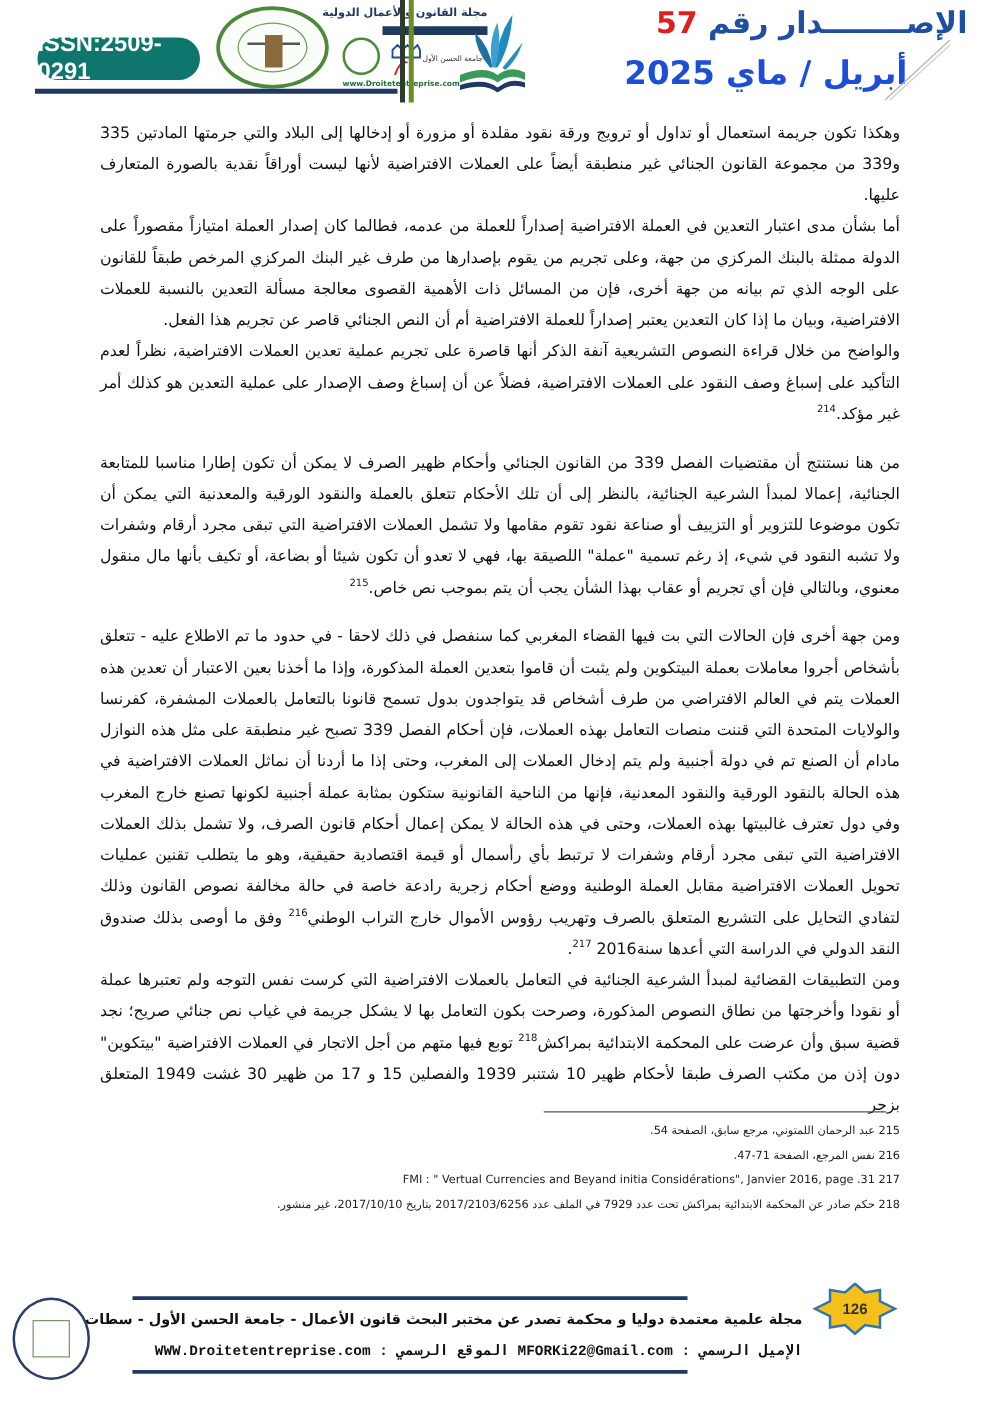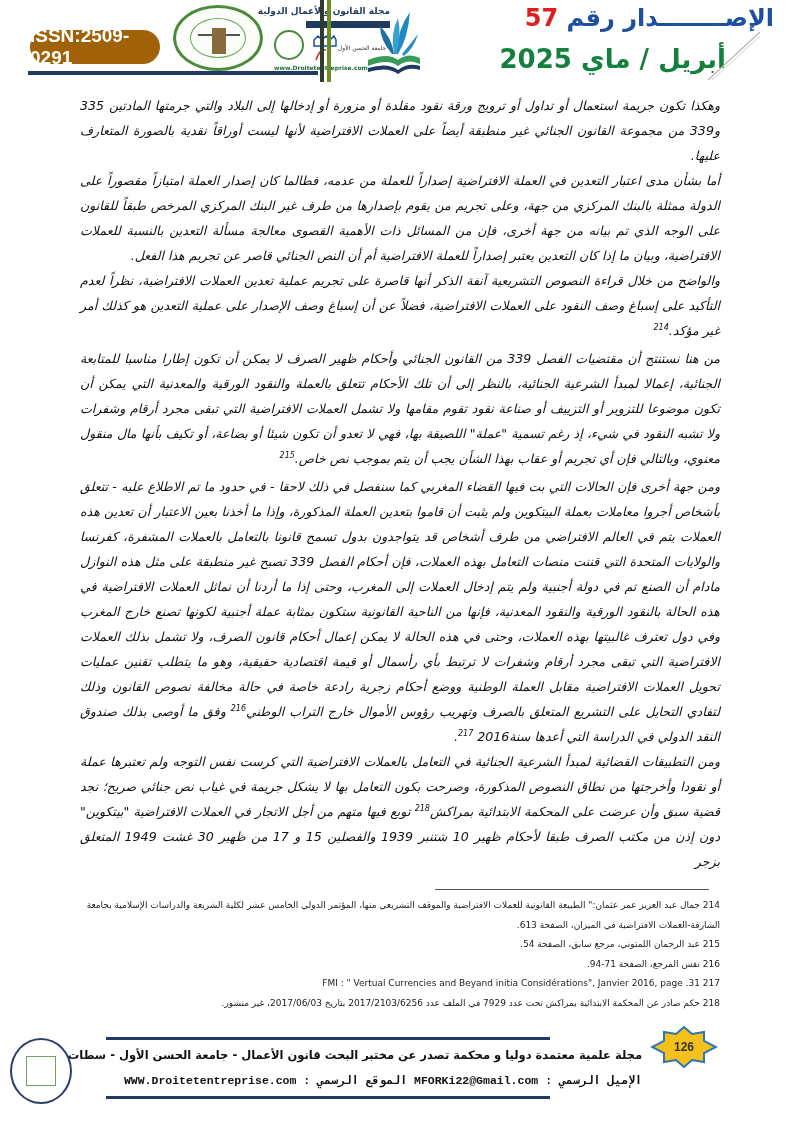--- a/index.html
+++ b/index.html
@@ -3,21 +3,21 @@
   <meta charset="utf-8">
   <style>
     * { box-sizing: border-box; margin: 0; padding: 0; }
     html, body { width: 794px; height: 1123px; background: #ffffff; overflow: hidden; }
     body { position: relative; font-family: "DejaVu Sans", sans-serif; color: #1a1a1a; }
 
     
     .header { position: absolute; top: 0; left: 0; width: 794px; height: 82px; }
     .issn-badge {
       position: absolute; left: 30px; top: 30px; width: 130px; height: 34px;
-      background: #a16207; border-radius: 17px; color: #fff;
+      background: #0f766e; border-radius: 17px; color: #fff;
       font-family: "Liberation Sans", sans-serif; font-size: 19px; font-weight: bold;
       display: flex; align-items: center; justify-content: center; direction: ltr;
     }
     .lab-seal {
       position: absolute; left: 173px; top: 5px; width: 90px; height: 66px;
       border: 3px solid #4a8a3a; border-radius: 50%; background: #fbfdf9;
     }
     .lab-seal .inner { position: absolute; left: 14px; top: 10px; right: 14px; bottom: 10px; border: 1px solid #6aa35a; border-radius: 50%; }
     .lab-seal .scale { position: absolute; left: 36px; top: 20px; width: 14px; height: 26px; background: #8a6a3a; }
     .lab-seal .beam { position: absolute; left: 22px; top: 26px; width: 42px; height: 2px; background: #555; }
@@ -29,33 +29,33 @@
     .jl-url { position: absolute; left: 2px; top: 60px; font-size: 6px; color: #1e6e3a; font-weight: bold; direction: ltr; }
     .header-rule { position: absolute; left: 28px; top: 71px; width: 290px; height: 4px; background: #1f3864; }
     .vbar1 { position: absolute; left: 320px; top: 0; width: 4px; height: 82px; background: #2f3b2f; }
     .vbar2 { position: absolute; left: 327px; top: 0; width: 4px; height: 82px; background: #6b8e23; }
     .issue-line {
       position: absolute; right: 20px; top: 4px; font-size: 24px; font-weight: bold; color: #1f4fa0;
       font-family: "DejaVu Sans", sans-serif; white-space: nowrap;
     }
     .issue-line .num { color: #e01e1e; }
     .date-line {
-      position: absolute; right: 68px; top: 44px; font-size: 26px; font-weight: bold; color: #15803d;
+      position: absolute; right: 68px; top: 44px; font-size: 26px; font-weight: bold; color: #1d4ed8;
       white-space: nowrap;
     }
     .slash-deco { position: absolute; left: 704px; top: 30px; width: 60px; height: 52px; }
 
     
     .content {
       position: absolute; left: 80px; top: 93px; width: 640px;
       direction: rtl; text-align: justify; text-align-last: right;
-      font-family: "DejaVu Sans", sans-serif; font-size: 12.6px; line-height: 25px; color: #111; font-style: italic;
+      font-family: "DejaVu Sans", sans-serif; font-size: 12.6px; line-height: 25px; color: #111;
     }
     .content p { margin: 0; text-align: justify; }
-    .content p.spaced { margin-top: 3px; }
+    .content p.spaced { margin-top: 14px; }
     sup { font-size: 8px; line-height: 0; vertical-align: super; }
 
     
     .fn-rule { position: absolute; left: 435px; top: 889px; width: 274px; height: 1px; background: #555; }
     .footnotes {
       position: absolute; left: 80px; top: 896px; width: 640px; direction: rtl; text-align: right;
       font-family: "DejaVu Sans", sans-serif; font-size: 9px; line-height: 19.5px; color: #222;
     }
     .footnotes .ltr { direction: ltr; text-align: right; }
 
@@ -148,38 +148,34 @@
     <span>ومن جهة أخرى فإن الحالات التي بت فيها القضاء المغربي كما سنفصل في ذلك لاحقا - في حدود ما تم الاطلاع عليه - تتعلق بأشخاص أجروا معاملات بعملة البيتكوين ولم يثبت أن قاموا بتعدين العملة المذكورة، وإذا ما أخذنا بعين الاعتبار أن تعدين هذه العملات يتم في العالم الافتراضي من طرف أشخاص قد يتواجدون بدول تسمح قانونا بالتعامل بالعملات المشفرة، كفرنسا والولايات المتحدة التي قننت منصات التعامل بهذه العملات، فإن أحكام الفصل 339 تصبح غير منطبقة على مثل هذه النوازل مادام أن الصنع تم في دولة أجنبية ولم يتم إدخال العملات إلى المغرب، وحتى إذا ما أردنا أن نماثل العملات الافتراضية في هذه الحالة بالنقود الورقية والنقود المعدنية، فإنها من الناحية القانونية ستكون بمثابة عملة أجنبية لكونها تصنع خارج المغرب وفي دول تعترف غالبيتها بهذه العملات، وحتى في هذه الحالة لا يمكن إعمال أحكام قانون الصرف، ولا تشمل بذلك العملات الافتراضية التي تبقى مجرد أرقام وشفرات لا ترتبط بأي رأسمال أو قيمة اقتصادية حقيقية، وهو ما يتطلب تقنين عمليات تحويل العملات الافتراضية مقابل العملة الوطنية ووضع أحكام زجرية رادعة خاصة في حالة مخالفة نصوص القانون وذلك لتفادي التحايل على التشريع المتعلق بالصرف وتهريب رؤوس الأموال خارج التراب الوطني</span><sup>216</sup><span> وفق ما أوصى بذلك صندوق النقد الدولي في الدراسة التي أعدها سنة2016 </span><sup>217</sup>.
   </p>
   <p>
     <span>ومن التطبيقات القضائية لمبدأ الشرعية الجنائية في التعامل بالعملات الافتراضية التي كرست نفس التوجه ولم تعتبرها عملة أو نقودا وأخرجتها من نطاق النصوص المذكورة، وصرحت بكون التعامل بها لا يشكل جريمة في غياب نص جنائي صريح؛ نجد قضية سبق وأن عرضت على المحكمة الابتدائية بمراكش</span><sup>218</sup><span> توبع فيها متهم من أجل الاتجار في العملات الافتراضية "بيتكوين" دون إذن من مكتب الصرف طبقا لأحكام ظهير 10 شتنبر 1939 والفصلين 15 و 17 من ظهير 30 غشت 1949 المتعلق بزجر</span>
   </p>
 </div>
 
 <div class="fn-rule"></div>
 <div class="footnotes">
   <div>
-    <span>214</span>
-    <span>جمال عبد العزيز عمر عثمان:" الطبيعة القانونية للعملات الافتراضية والموقف التشريعي منها، المؤتمر الدولي الخامس عشر لكلية الشريعة والدراسات الإسلامية بجامعة الشارقة-العملات الافتراضية في الميزان، الصفحة 613.</span>
-  </div>
-  <div>
     <span>215</span>
     <span>عبد الرحمان اللمتوني، مرجع سابق، الصفحة 54.</span>
   </div>
   <div>
     <span>216</span>
-    <span>نفس المرجع، الصفحة 71-94.</span>
+    <span>نفس المرجع، الصفحة 71-47.</span>
   </div>
   <div class="ltr">
     <span>FMI : " Vertual Currencies and Beyand initia Considérations", Janvier 2016, page .31</span>
     <span>217</span>
   </div>
   <div>
     <span>218</span>
-    <span>حكم صادر عن المحكمة الابتدائية بمراكش تحت عدد 7929 في الملف عدد 2017/2103/6256 بتاريخ 2017/06/03، غير منشور.</span>
+    <span>حكم صادر عن المحكمة الابتدائية بمراكش تحت عدد 7929 في الملف عدد 2017/2103/6256 بتاريخ 2017/10/10، غير منشور.</span>
   </div>
 </div>
 
 <div class="footer-top-rule"></div>
 <div class="footer-line1">مجلة علمية معتمدة دوليا و محكمة تصدر عن مختبر البحث قانون الأعمال - جامعة الحسن الأول - سطات - المغرب</div>
 <div class="footer-line2">الإميل الرسمي : MFORKi22@Gmail.com الموقع الرسمي : WWW.Droitetentreprise.com</div>
 <div class="footer-bot-rule"></div>
 
 <svg class="page-star" viewBox="0 0 68 42">
   <polygon points="34,1 42,8 54,6 54,15 66,21 54,27 54,36 42,34 34,41 26,34 14,36 14,27 2,21 14,15 14,6 26,8" fill="#f5c01a" stroke="#2e75b6" stroke-width="2"></polygon>

